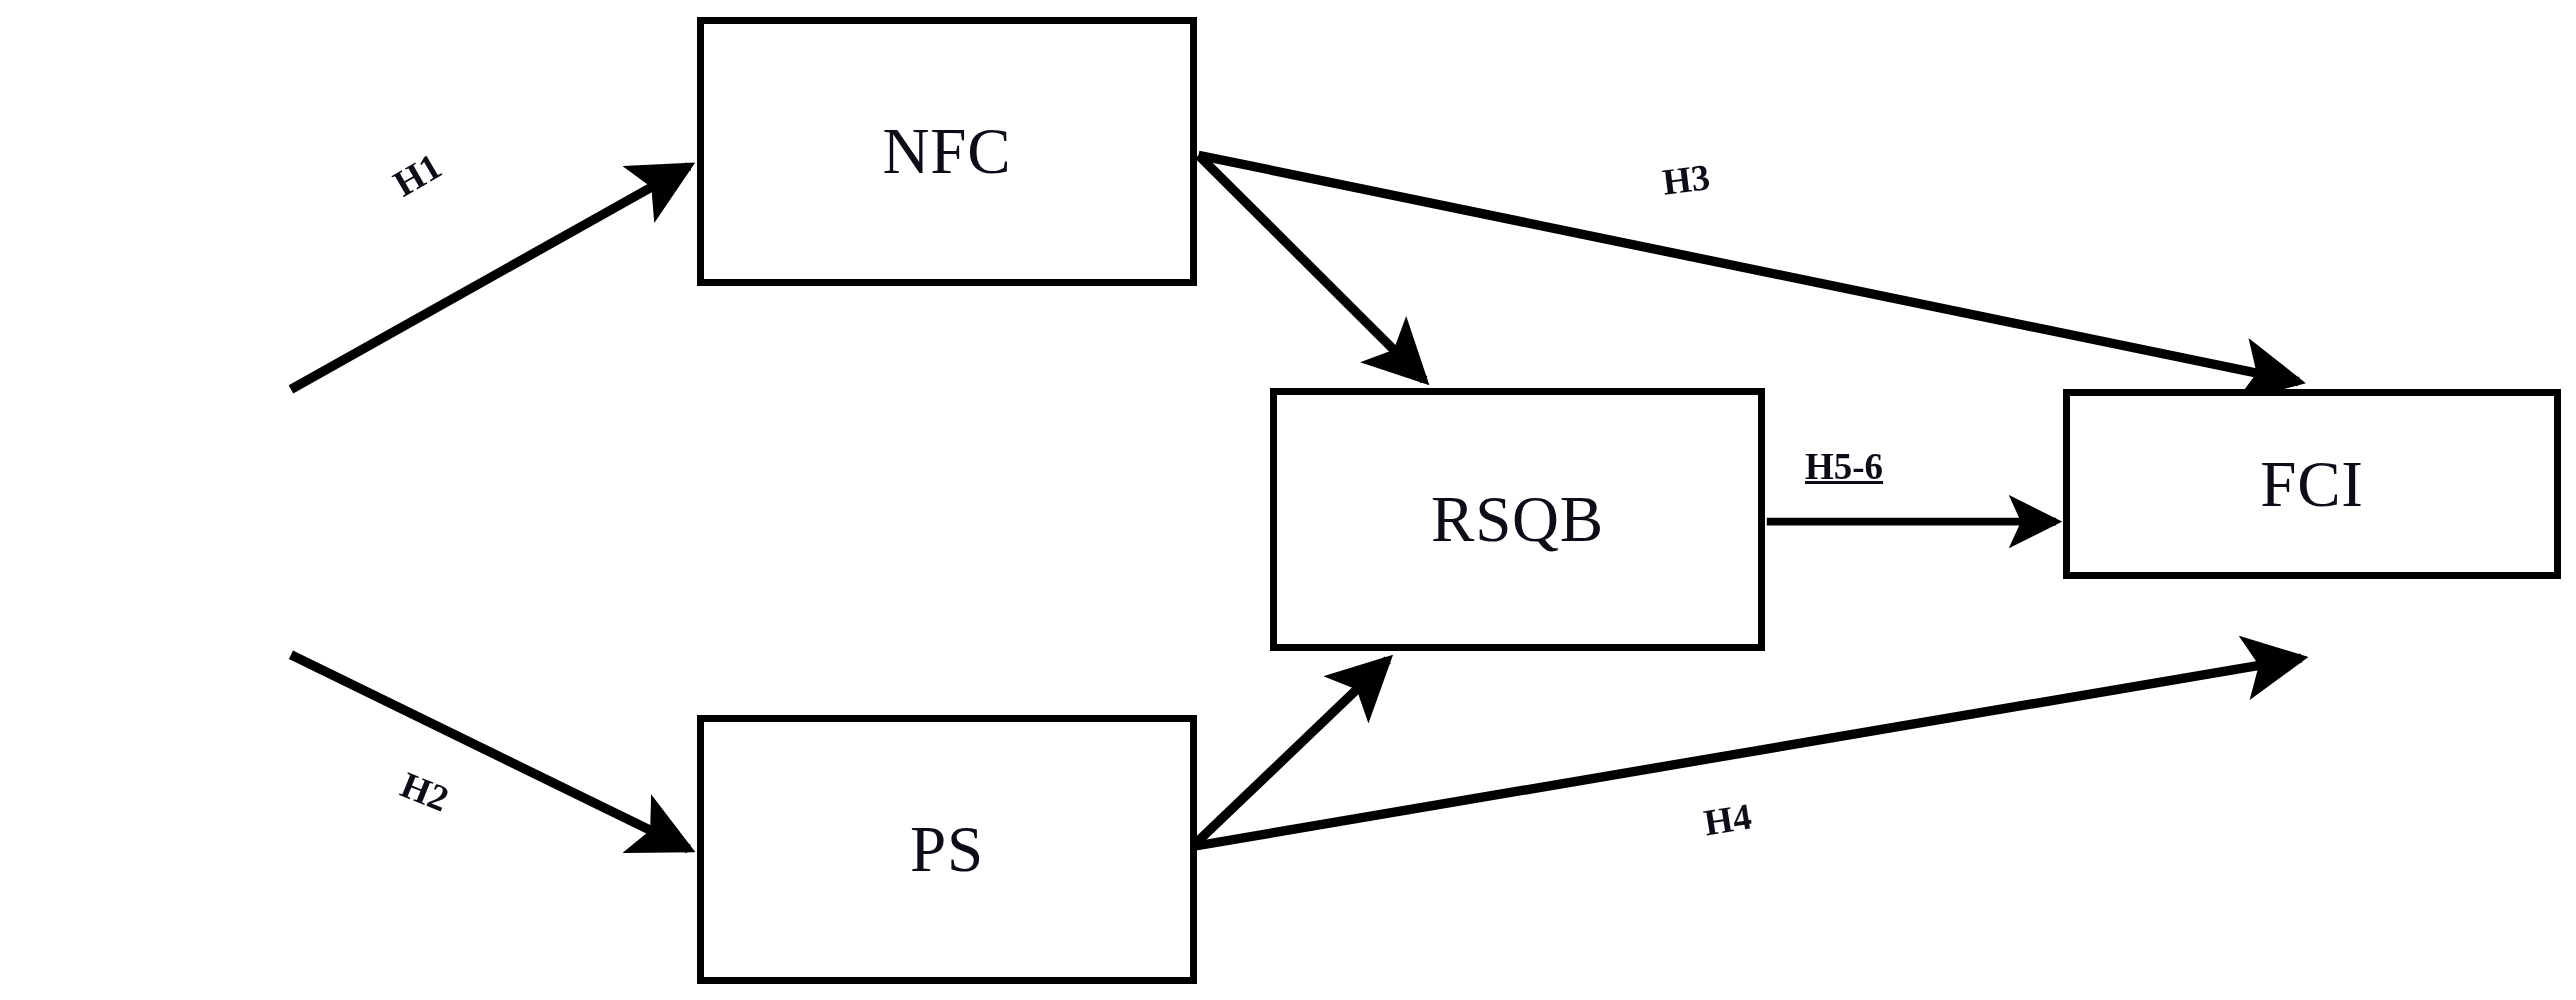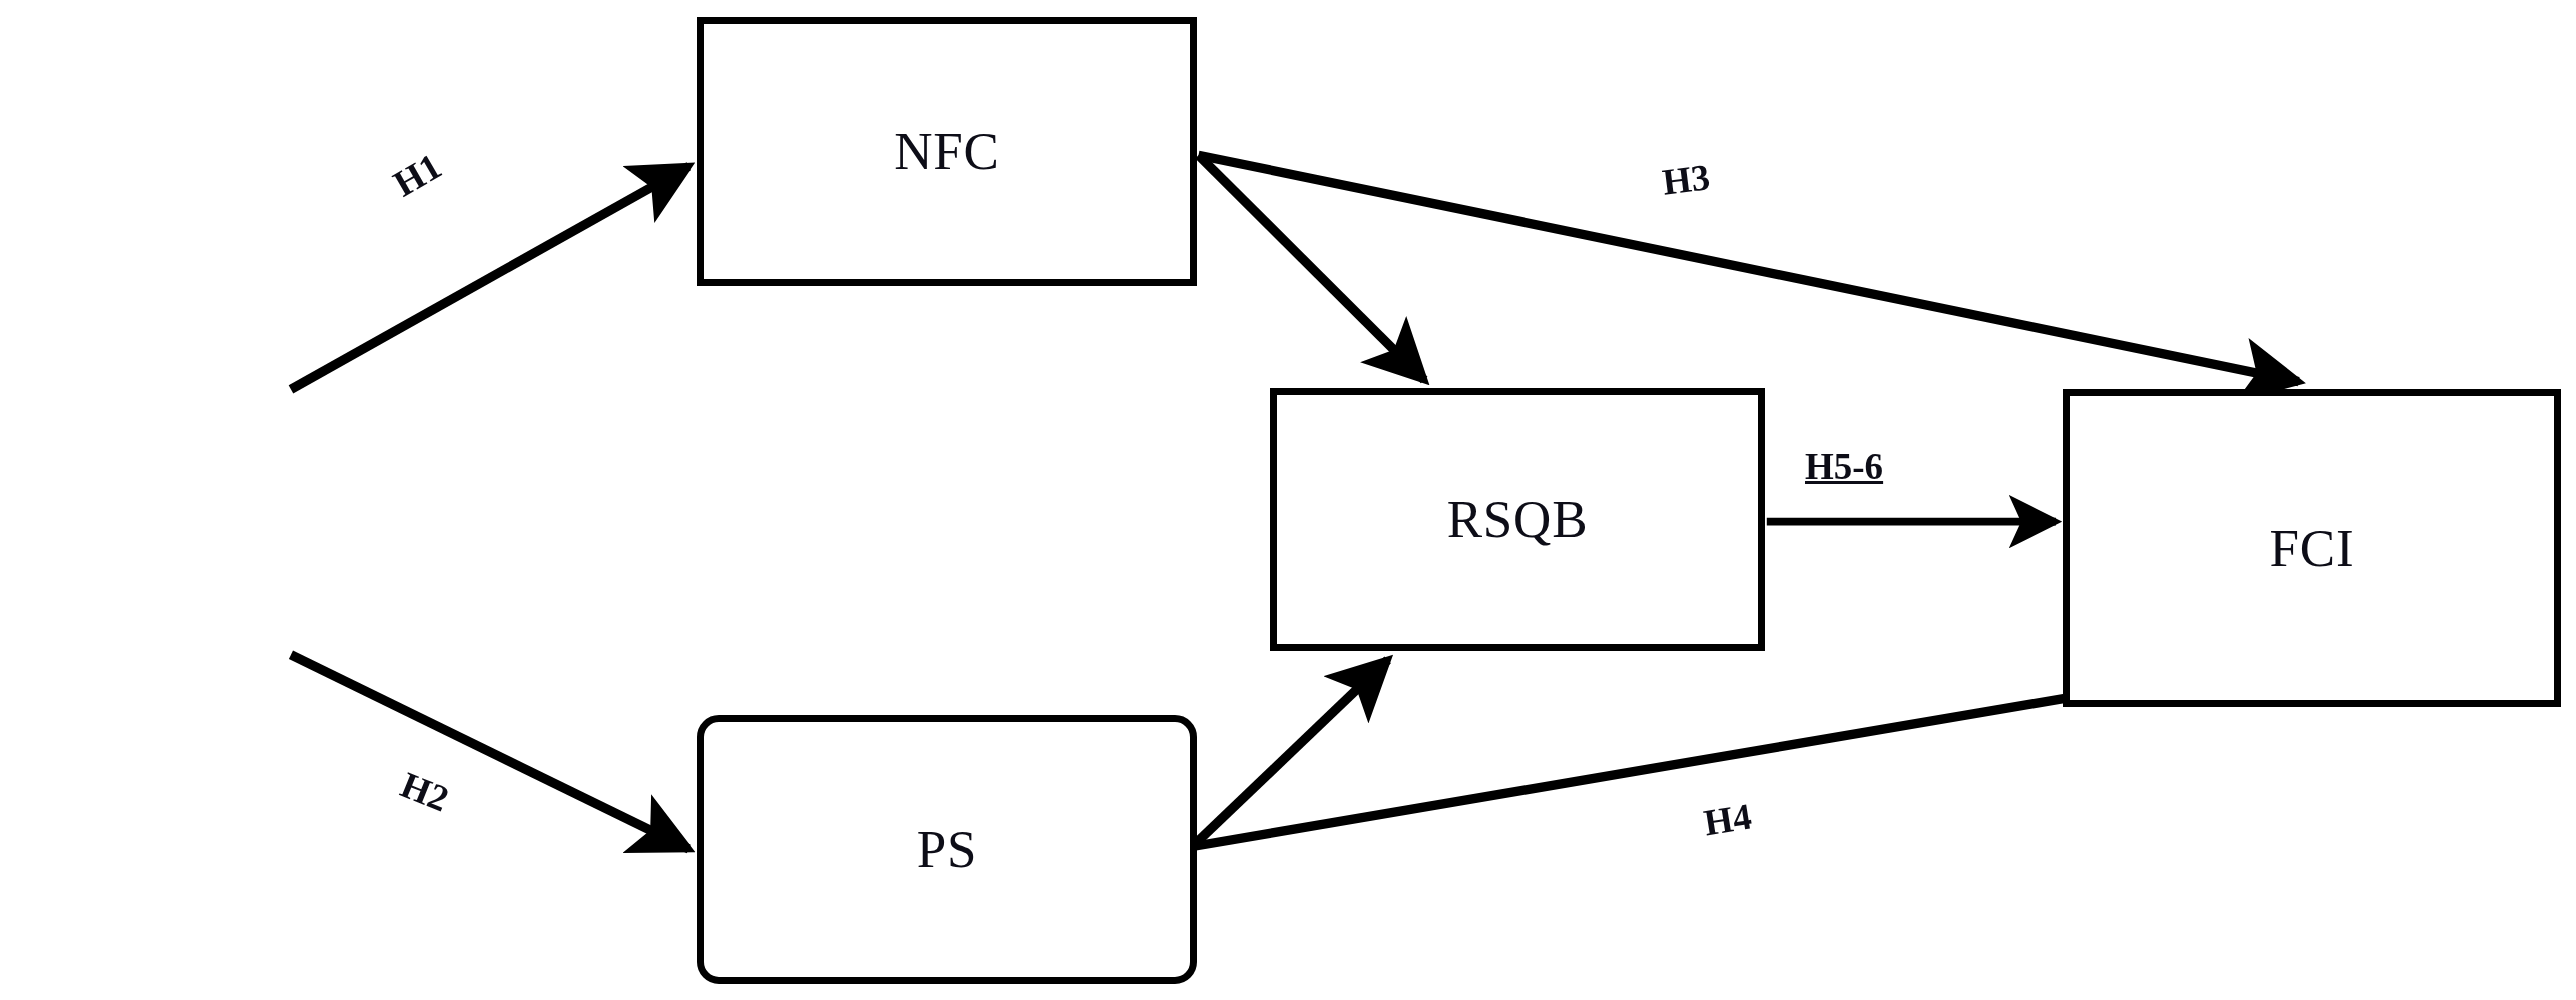--- a/index.html
+++ b/index.html
@@ -30,43 +30,43 @@
     background: #ffffff;
     border: 7.6px solid #000000;
     box-sizing: border-box;
     display: flex;
     align-items: center;
     justify-content: center;
     z-index: 3;
   }
   .node-label {
     font-family: "Liberation Serif", "DejaVu Serif", serif;
-    font-size: 53px;
+    font-size: 65px;
     font-weight: 400;
     color: #0d0d17;
     letter-spacing: 0.8px;
     line-height: 1;
     user-select: none;
   }
   .edge-label {
     position: absolute;
     font-family: "Liberation Serif", "DejaVu Serif", serif;
     font-size: 37px;
     font-weight: 700;
     color: #0d0d17;
     white-space: nowrap;
     z-index: 4;
     user-select: none;
   }
   
   #node-mr   { left: 16px;   top: 388px; width: 499px; height: 269px; }
   #node-nfc  { left: 697px;  top: 17px;  width: 500px; height: 269px; }
-  #node-ps   { left: 697px;  top: 715px; width: 500px; height: 269px; border-radius: 22px; }
+  #node-ps   { left: 697px;  top: 715px; width: 500px; height: 269px; }
   #node-rsqb { left: 1270px; top: 388px; width: 495px; height: 263px; }
-  #node-fci  { left: 2063px; top: 389px; width: 498px; height: 318px; }
+  #node-fci  { left: 2063px; top: 389px; width: 498px; height: 190px; }
   
   #label-h1  { left: 386px;  top: 168px; transform: rotate(-30deg); transform-origin: 0 0; }
   #label-h2  { left: 411px;  top: 763px; transform: rotate(22deg);  transform-origin: 0 0; }
   #label-h3  { left: 1660px; top: 161px; transform: rotate(-7deg);  transform-origin: 0 0; }
   #label-h4  { left: 1701px; top: 802px; transform: rotate(-9deg);  transform-origin: 0 0; }
   #label-h56 { left: 1805px; top: 445px; text-decoration: underline; }
 </style>
 </head>
 <body>
 

